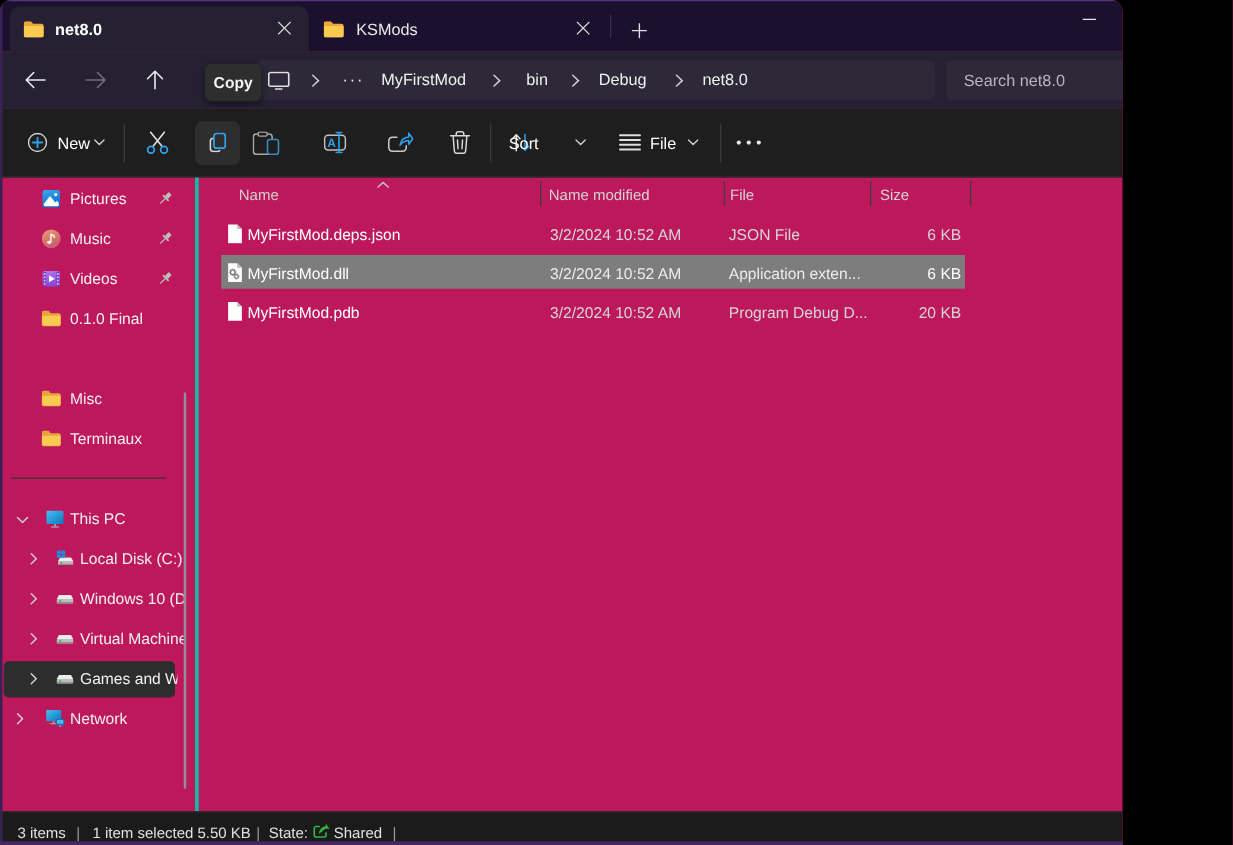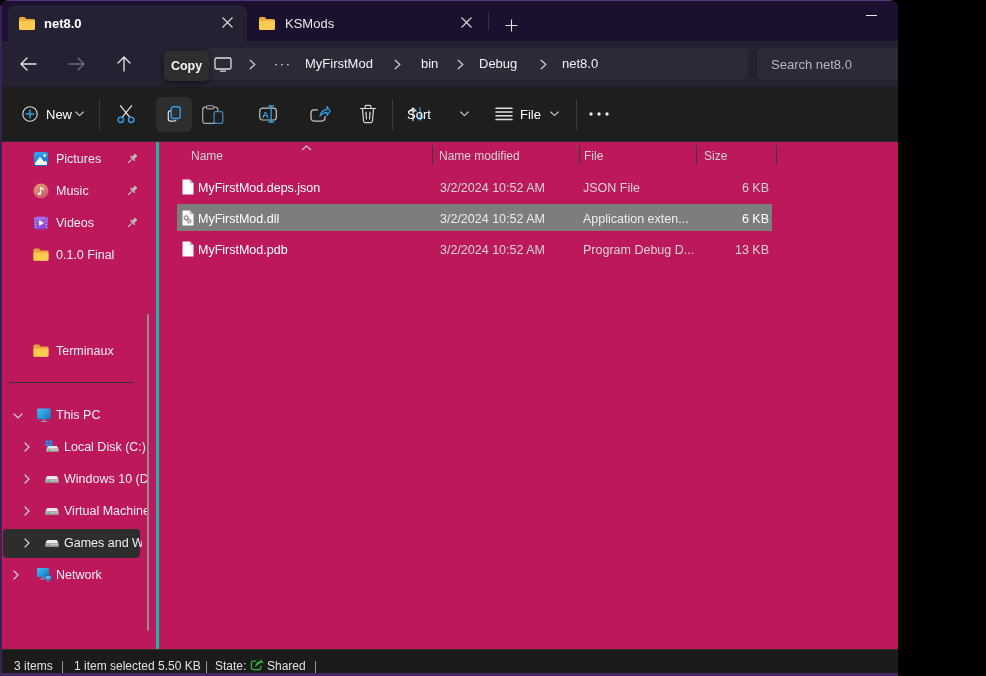--- a/index.html
+++ b/index.html
@@ -324,20 +324,27 @@
           </g>
         </svg>
     </div>
     <div class="srow" style="top:97px;">
       <svg class="sicon" viewBox="0 0 16 16">
           <path d="M0.5 3 q0-1.5 1.5-1.5 h4 l1.5 2 h6.5 q1.5 0 1.5 1.5 v7.5 q0 1.5-1.5 1.5 h-12 q-1.5 0-1.5-1.5 z" fill="#e8a33d"></path>
           <path d="M0.5 5.5 h15 v6.5 q0 1.5-1.5 1.5 h-12 q-1.5 0-1.5-1.5 z" fill="#fbca51"></path>
         </svg>
       <span class="slabel">0.1.0 Final</span>
     </div>
+    <div class="srow" style="top:161px;">
+      <svg class="sicon" viewBox="0 0 16 16">
+          <path d="M0.5 3 q0-1.5 1.5-1.5 h4 l1.5 2 h6.5 q1.5 0 1.5 1.5 v7.5 q0 1.5-1.5 1.5 h-12 q-1.5 0-1.5-1.5 z" fill="#e8a33d"></path>
+          <path d="M0.5 5.5 h15 v6.5 q0 1.5-1.5 1.5 h-12 q-1.5 0-1.5-1.5 z" fill="#fbca51"></path>
+        </svg>
+      <span class="slabel">Misc</span>
+    </div>
     <div class="srow" style="top:193px;">
       <svg class="sicon" viewBox="0 0 16 16">
           <path d="M0.5 3 q0-1.5 1.5-1.5 h4 l1.5 2 h6.5 q1.5 0 1.5 1.5 v7.5 q0 1.5-1.5 1.5 h-12 q-1.5 0-1.5-1.5 z" fill="#e8a33d"></path>
           <path d="M0.5 5.5 h15 v6.5 q0 1.5-1.5 1.5 h-12 q-1.5 0-1.5-1.5 z" fill="#fbca51"></path>
         </svg>
       <span class="slabel">Terminaux</span>
     </div>
     <div id="sdivider"></div>
     <div class="srow" style="top:257px;">
       <svg class="tchev" style="left:13px; top:14px;" width="10" height="6" viewBox="0 0 10 6">
@@ -471,21 +478,21 @@
       <div class="fcell" style="left:560px; width:49px; justify-content:flex-end; color:#fff;">6 KB</div>
     </div>
     <div class="frow" style="top:92px;">
       <svg style="position:absolute; left:22px; top:7px;" width="12" height="16" viewBox="0 0 12 16">
           <path d="M0.5 0.5 H7.8 L11.5 4.2 V15.5 H0.5 z" fill="#fdfdfd"></path>
           <path d="M7.8 0.5 L7.8 4.2 H11.5 z" fill="#b8b8b8"></path>
         </svg>
       <div class="fcell fname" style="left:38px;">MyFirstMod.pdb</div>
       <div class="fcell" style="left:280px;">3/2/2024 10:52 AM</div>
       <div class="fcell" style="left:423px;">Program Debug D...</div>
-      <div class="fcell" style="left:553px; width:56px; justify-content:flex-end;">13 KB</div>
+      <div class="fcell" style="left:553px; width:56px; justify-content:flex-end;">20 KB</div>
     </div>
   </div>
 
   <div id="statusbar">
     <span class="st" style="left:14px;">3 items</span>
     <span class="st" style="left:61px; color:#9a9a9a;">|</span>
     <span class="st" style="left:74px;">1 item selected</span>
     <span class="st" style="left:158px;">5.50 KB</span>
     <span class="st" style="left:205px; color:#9a9a9a;">|</span>
     <span class="st" style="left:215px;">State:</span>

